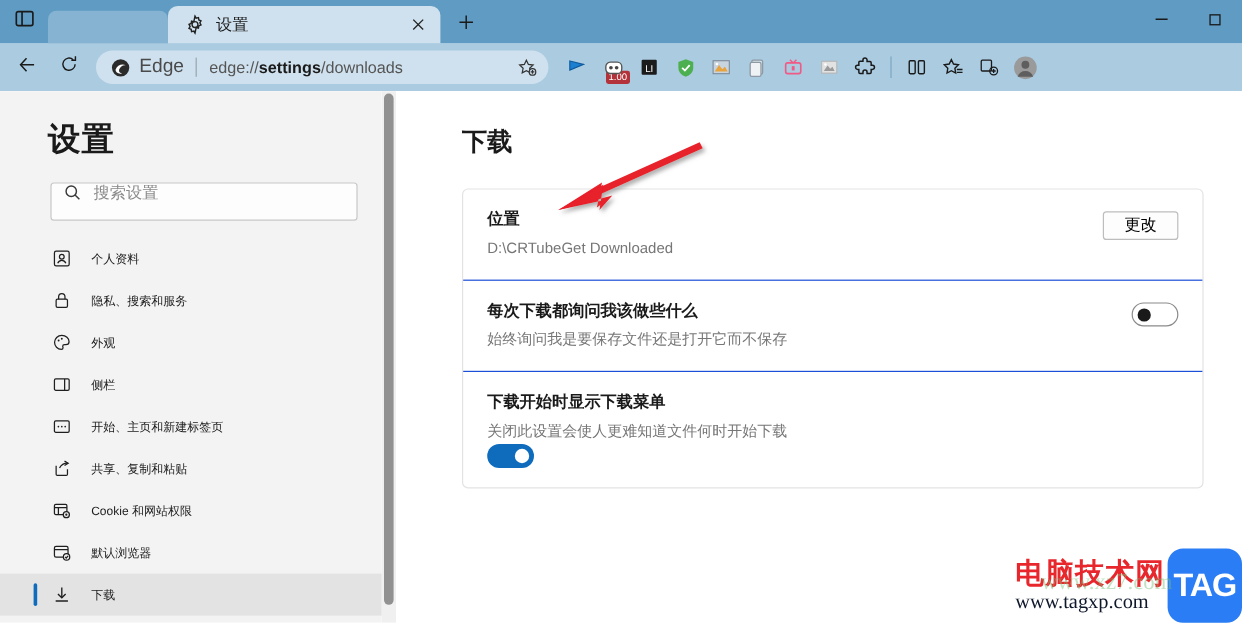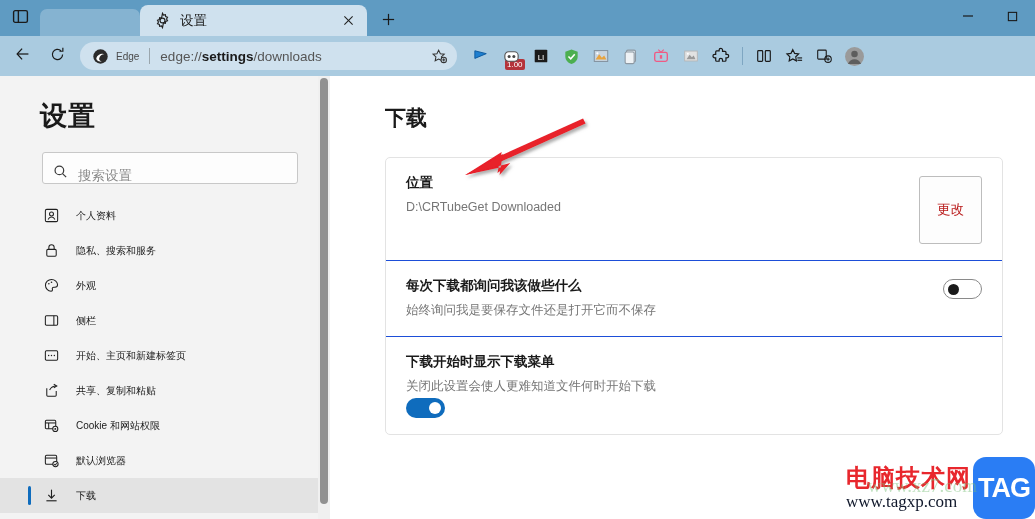--- a/index.html
+++ b/index.html
@@ -81,21 +81,21 @@
     height: 28px;
     background: #cfe1ee;
     border-radius: 14px;
     display: flex; align-items: center;
     padding: 0 6px 0 12px;
     margin: 0 9px 0 6px;
     max-width: 377px;
   }
   .edge-badge { width: 17px; height: 17px; flex: none; }
   .edge-label {
-    font-size: 10px; color: #4a4a4a;
+    font-size: 16px; color: #4a4a4a;
     margin-left: 7px; flex: none;
   }
   .omni-sep {
     width: 1px; height: 16px; background: #9aa6ad;
     margin: 0 10px; flex: none;
   }
   .omni-url {
     font-size: 13.5px; color: #555; flex: 1;
     white-space: nowrap; overflow: hidden;
   }
@@ -135,21 +135,21 @@
     color: #1a1a1a;
     margin: 0 0 18px 40px;
     letter-spacing: 1px;
   }
   .searchbox {
     margin: 0 20px 0 42px;
     height: 32px;
     background: #fdfdfd;
     border: 1px solid #c8c8c8;
     border-radius: 3px;
-    display: flex; align-items: flex-end;
+    display: flex; align-items: flex-start;
     padding: 0 10px;
   }
   .search-input {
     border: none; outline: none; background: transparent;
     font-size: 13.5px; color: #707070;
     margin-left: 10px; flex: 1;
     font-family: "Liberation Sans", sans-serif;
   }
   .search-input::placeholder { color: #8a8a8a; }
   .navlist { margin-top: 14px; }
@@ -220,22 +220,22 @@
     font-size: 12.5px; color: #767676; line-height: 1.5;
   }
   .row-side {
     flex: none; display: flex; align-items: center;
     padding-top: 2px;
   }
   .btn-change {
     border: 1px solid #bdbdbd;
     background: #fdfdfd;
     border-radius: 3px;
-    font-size: 13.5px; color: #b91c1c;
-    padding: 24px 17px;
+    font-size: 13.5px; color: #000000;
+    padding: 2px 17px;
     font-family: "Liberation Sans", sans-serif;
   }
   .toggle {
     width: 39px; height: 20px;
     border-radius: 10px;
     position: relative; flex: none;
   }
   .toggle.off {
     background: #fff; border: 1px solid #8a8a8a;
   }

